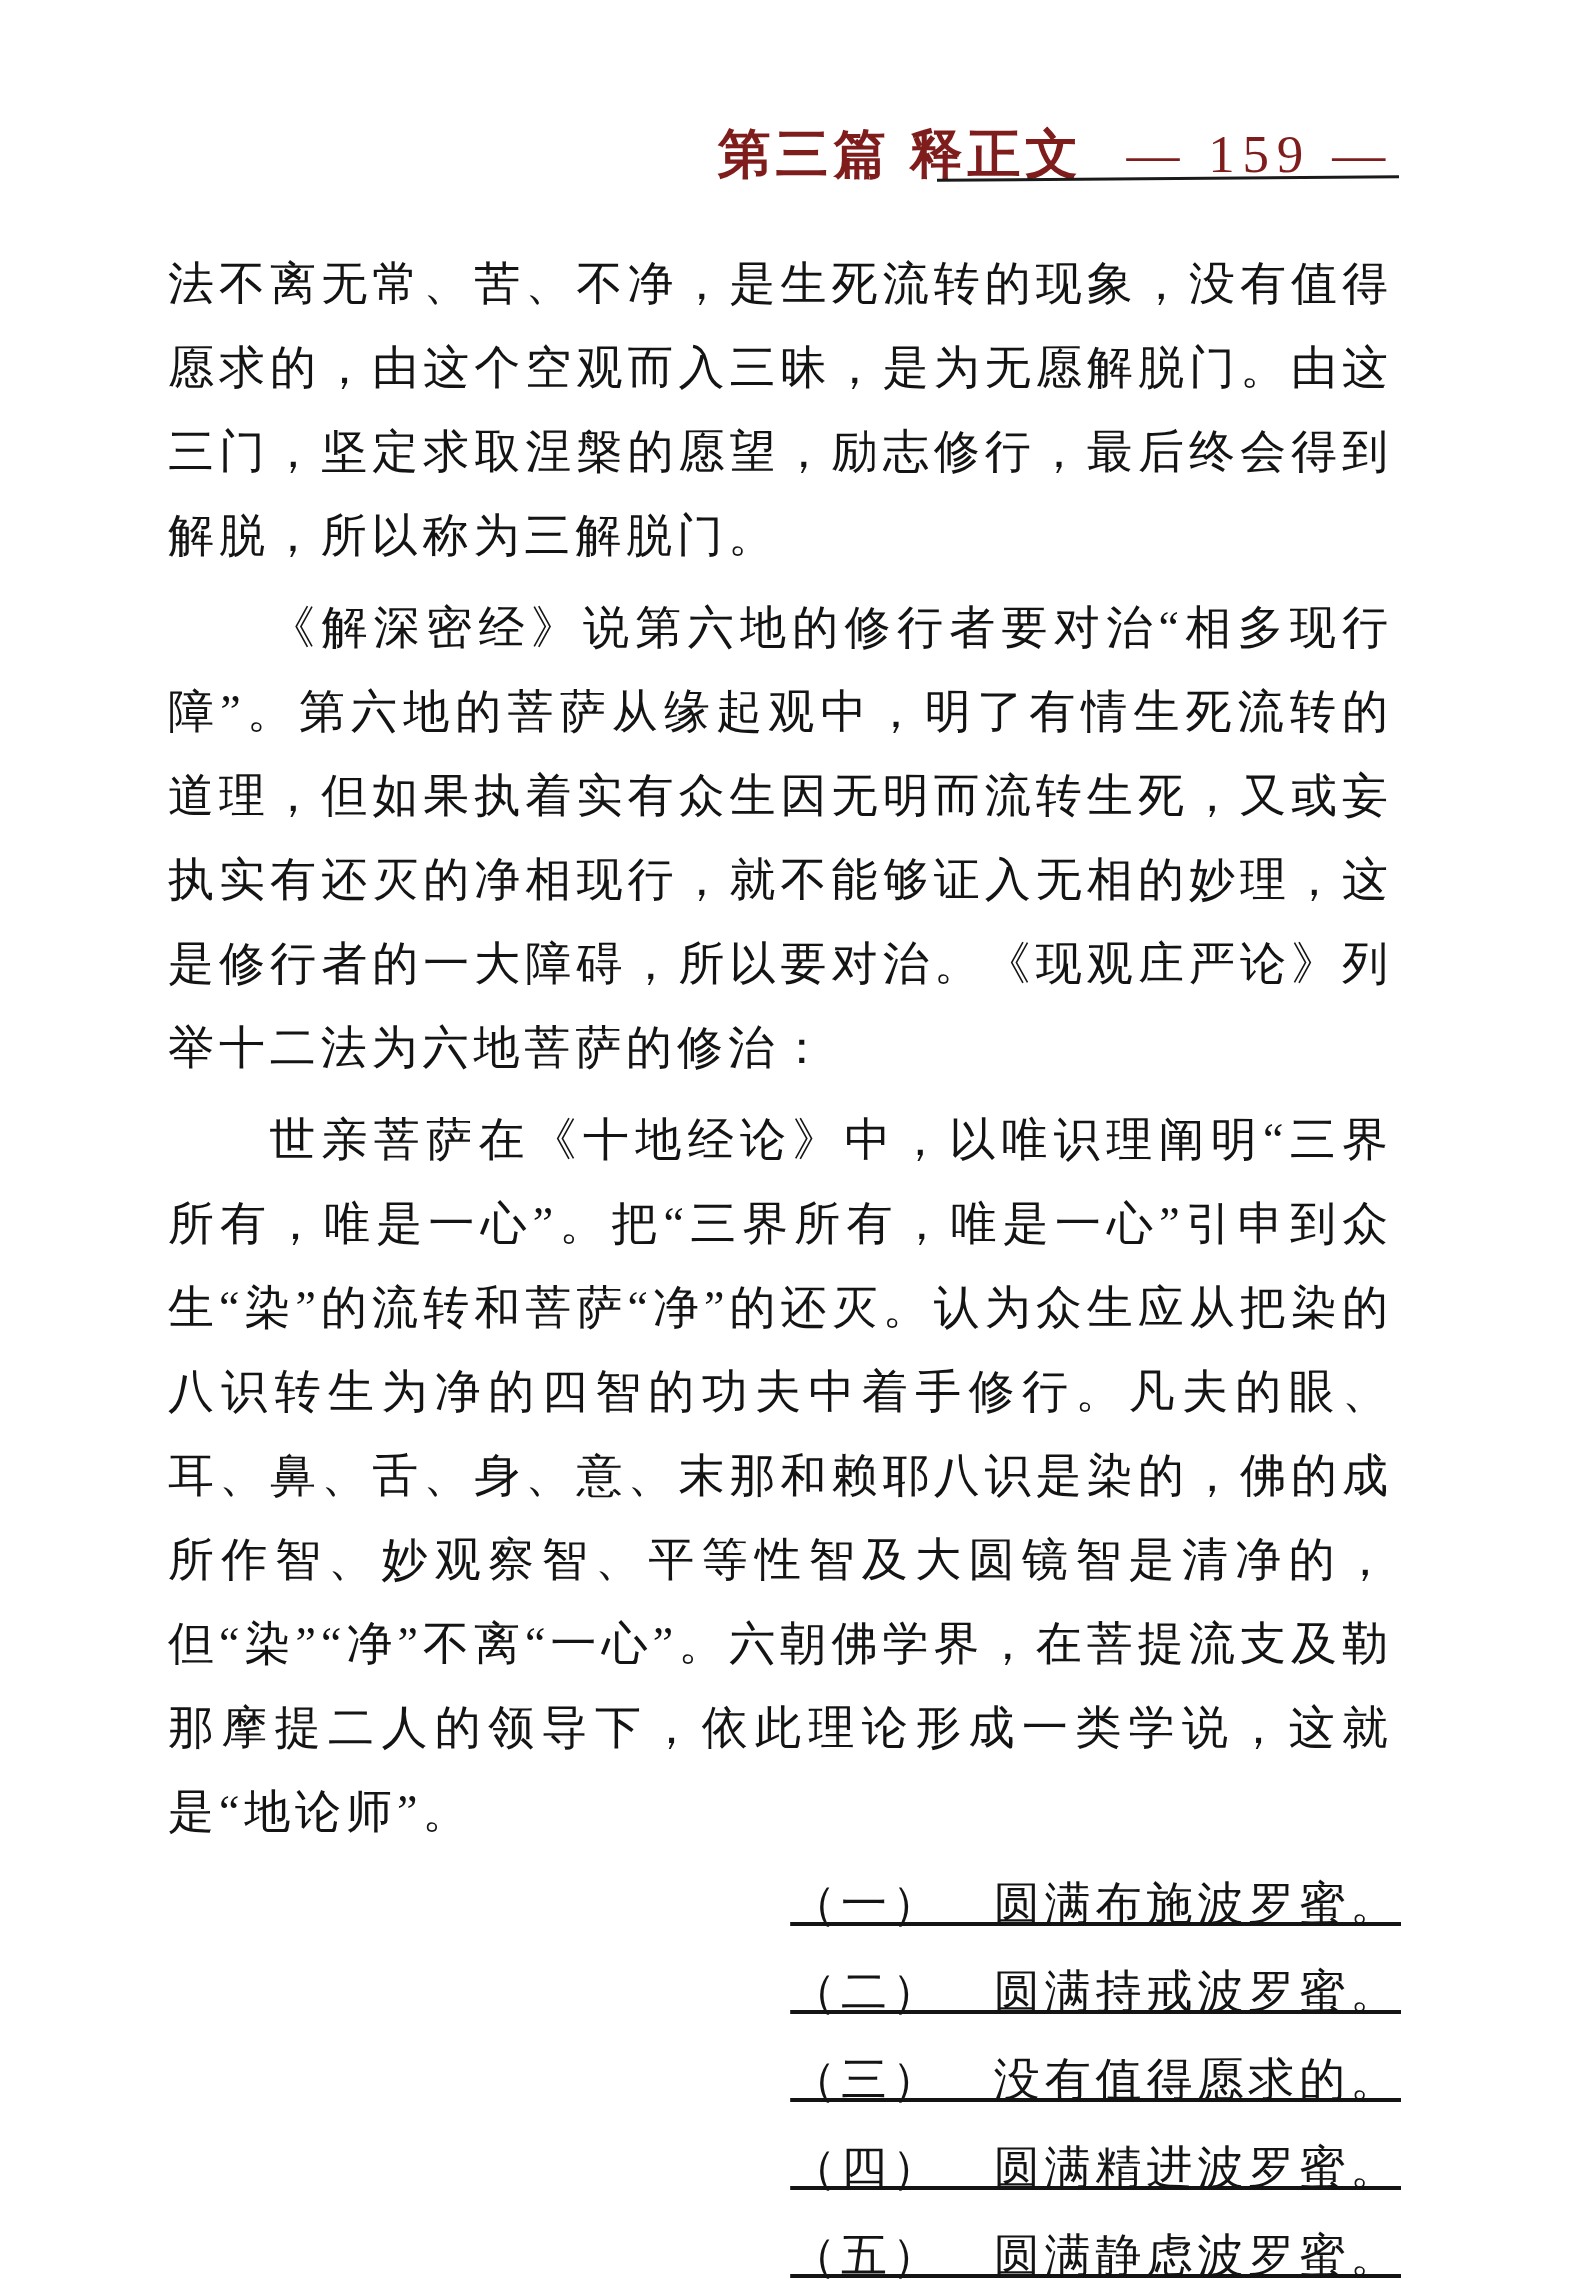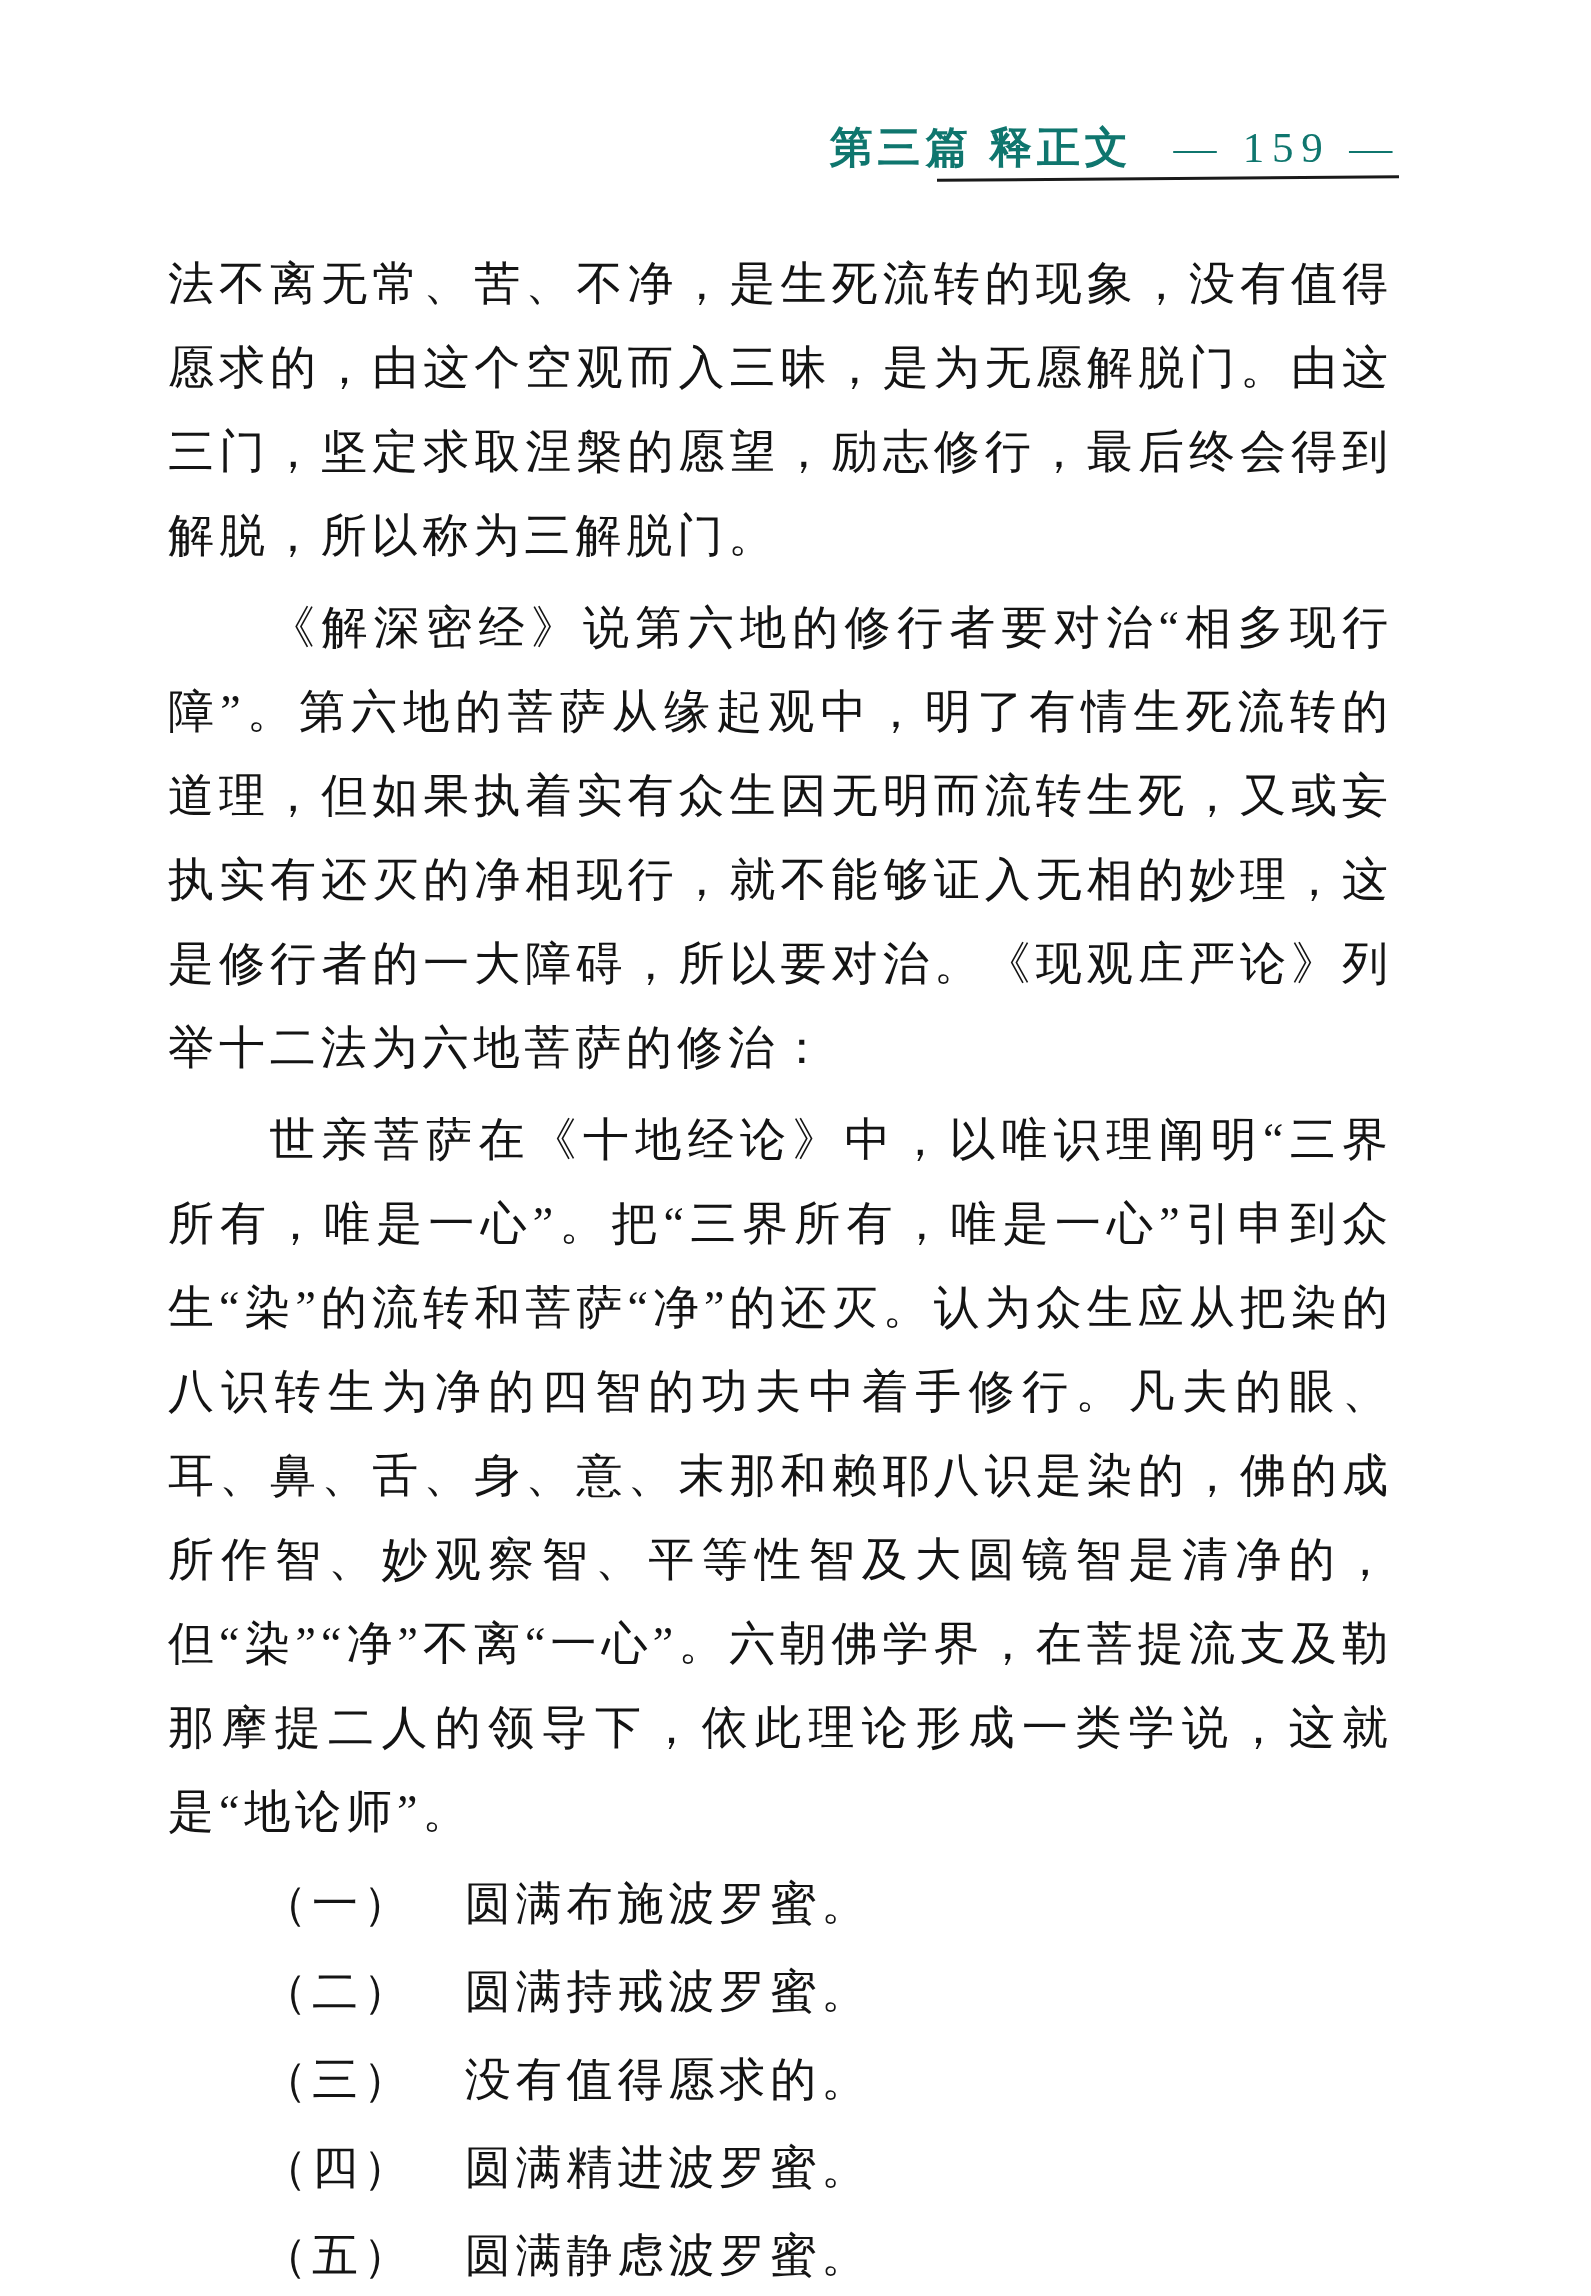--- a/index.html
+++ b/index.html
@@ -13,25 +13,25 @@
     height: 2297px;
     margin: 0 auto;
     background: #ffffff;
     color: #121212;
     font-family: "Liberation Serif", "DejaVu Serif", serif;
     overflow: hidden;
   }
   .header {
     position: absolute;
     top: 119px;
-    right: 192px;
-    font-size: 43px;
+    right: 199px;
+    font-size: 53px;
     letter-spacing: 4.9px;
     white-space: nowrap;
-    color: #0f766e;
+    color: #7f1d1d;
   }
   .header .section {
     font-weight: 600;
   }
   .header .pageno {
     margin-left: 25px;
     letter-spacing: 7.8px;
   }
   .header-rule {
     position: absolute;
@@ -61,21 +61,22 @@
     text-indent: 2.2em;
   }
   .book-list {
     margin: 0;
     padding: 0;
     list-style: none;
   }
   .list-item {
     margin: 0 0 3.9px 0;
     text-indent: 2.2em;
-    text-align: left;
+    text-align: right;
+    text-decoration: underline;
   }
 </style>
 </head>
 <body>
 
 <div class="page">
 
   <div class="header">
     <span class="section">第三篇 释正文</span>
     <span class="pageno">— 159 —</span>

